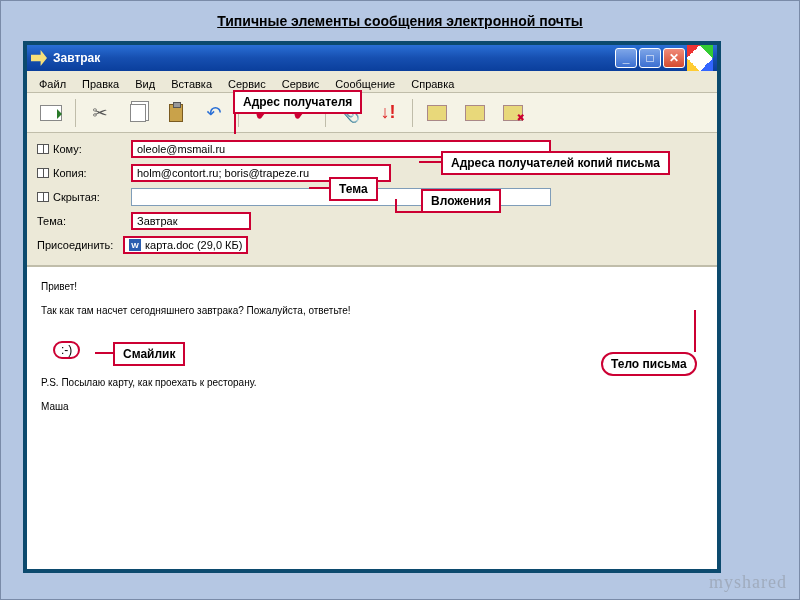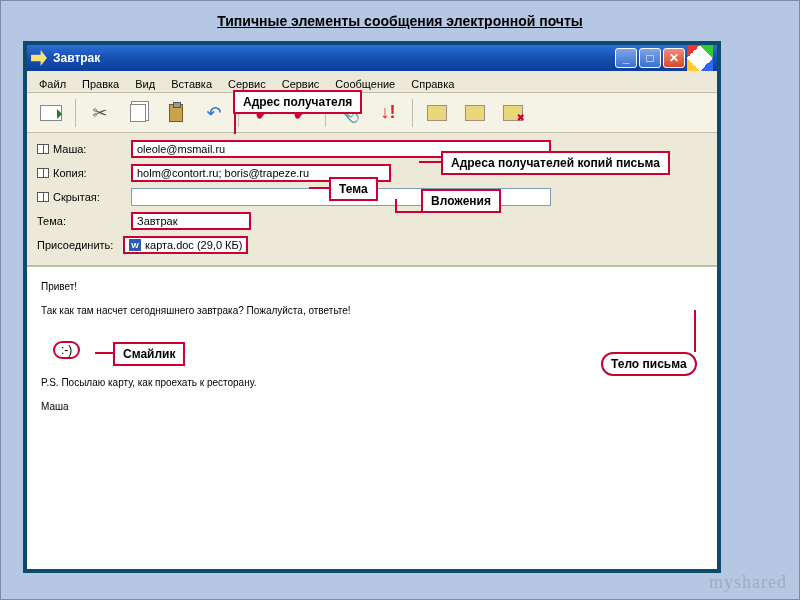--- a/index.html
+++ b/index.html
@@ -222,21 +222,21 @@
         </div>
       <div class="tool-btn">
           <span class="icon-x3"></span>
         </div>
     </div>
 
     <div class="headers">
       <div class="hrow">
         <span class="lbl">
             <span class="book-icon"></span>
-            <span>Маша:</span>
+            <span>Кому:</span>
           </span>
         <input class="boxed" value="oleole@msmail.ru" style="">
       </div>
       <div class="hrow">
         <span class="lbl">
             <span class="book-icon"></span>
             <span>Копия:</span>
           </span>
         <input class="boxed" style="max-width: 260px;" value="holm@contort.ru; boris@trapeze.ru">
       </div>

